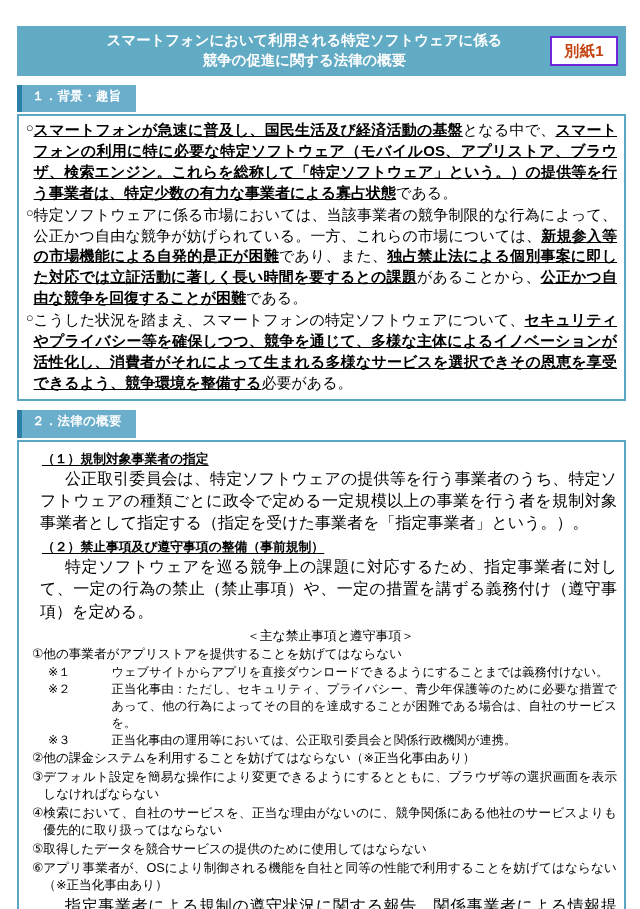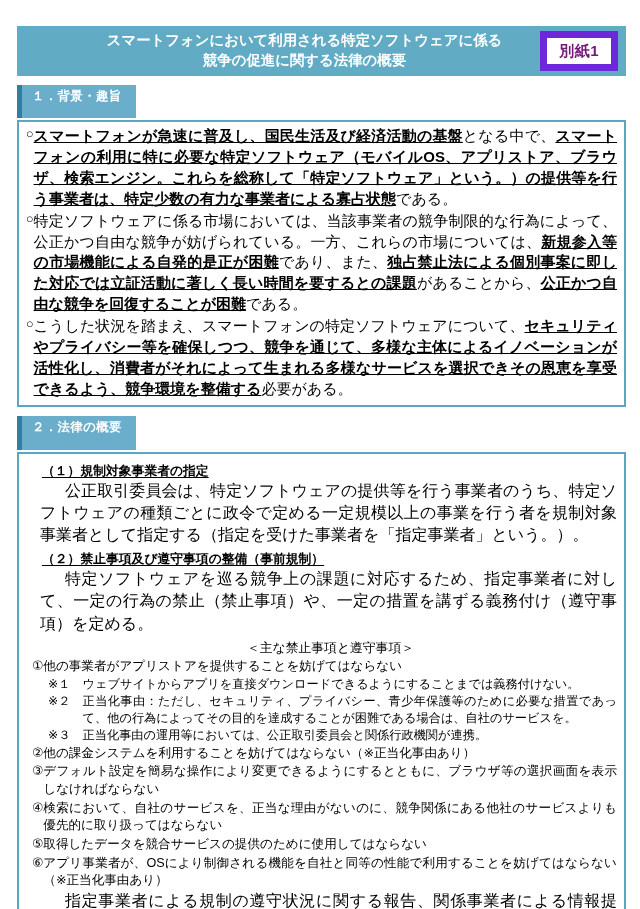--- a/index.html
+++ b/index.html
@@ -44,38 +44,38 @@
     letter-spacing: 0px;
     margin-right: 34px;
     white-space: pre-line;
   }
   .bessi-box {
     position: absolute;
     right: 8px;
     top: 50%;
     transform: translateY(-50%);
     background: #ffffff;
-    border: 7px solid #6d28d9;
+    border: 2px solid #6d28d9;
     padding: 5px 12px 6px 12px;
     font-weight: bold;
     font-size: 15px;
     line-height: 1;
-    color: #701a75;
+    color: #c2410c;
     letter-spacing: 0.5px;
   }
 
   
   .sec-head {
     display: inline-block;
     background: #6aaecb;
     color: #ffffff;
     font-weight: bold;
     font-size: 12.4px;
     line-height: 1;
-    padding: 5px 14px 16px 10px;
+    padding: 5px 14px 10px 10px;
     border-left: 5px solid #2d7fa6;
     margin-top: 9px;
     letter-spacing: 0.4px;
   }
 
   
   .box {
     border: 2px solid #5aa7c4;
     box-sizing: border-box;
     padding: 4px 7px 5px 7px;
@@ -161,20 +161,21 @@
     margin-top: 0px;
   }
   .note .tag {
     flex: 0 0 auto;
     white-space: pre;
   }
   .note .txt {
     flex: 1 1 auto;
     text-align: justify;
     text-justify: inter-character;
+    margin-left: 29px;
   }
 </style>
 </head>
 <body>
 
 <div class="page">
 
   
   <div class="title-bar">
     <div class="title-text"><span>スマートフォンにおいて利用される特定ソフトウェアに係る</span>

